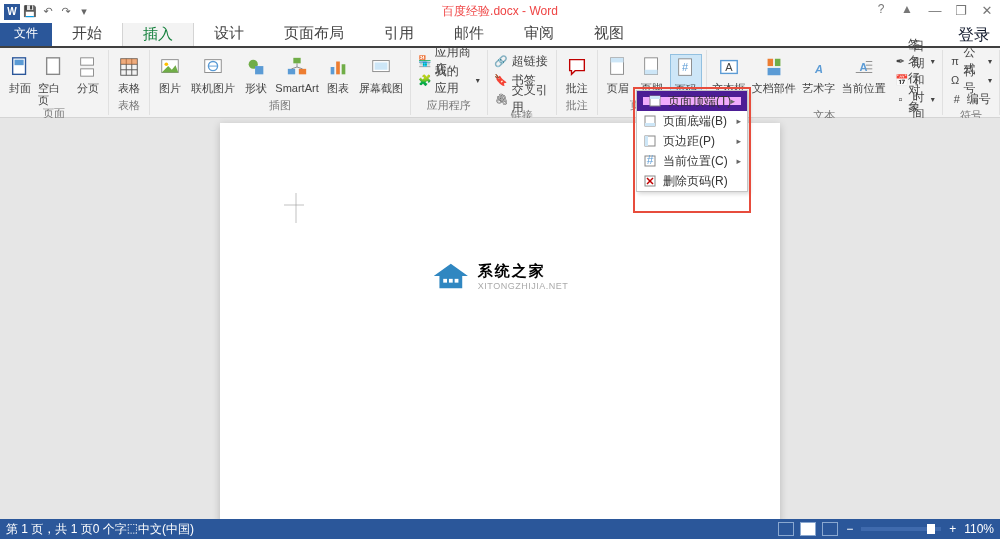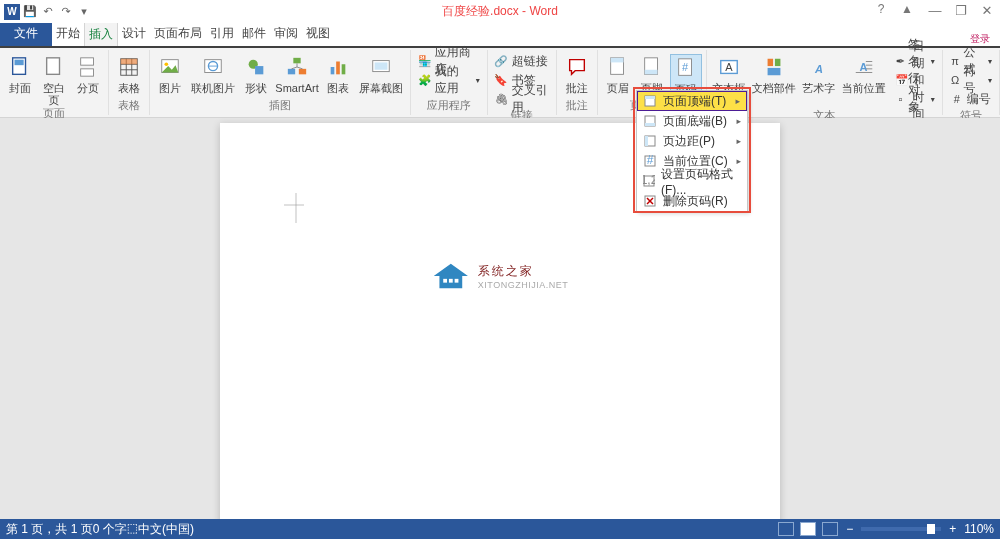--- a/index.html
+++ b/index.html
@@ -7,50 +7,50 @@
 .titlebar{height:23px;background:#fff;display:flex;align-items:center;color:#444;position:relative}
 .qat{display:flex;align-items:center;gap:2px;padding-left:4px}
 .qat-icon{width:16px;height:16px;display:flex;align-items:center;justify-content:center;color:#666;font-size:11px}
 .app-icon{width:16px;height:16px;background:#2b579a;display:flex;align-items:center;justify-content:center;color:#fff;font-size:10px;font-weight:bold}
 .title-center{position:absolute;left:50%;transform:translateX(-50%);color:#ef4444;font-size:12px}
 .win-controls{position:absolute;right:2px;top:0;display:flex;gap:4px}
 .win-btn{width:22px;height:20px;display:flex;align-items:center;justify-content:center;color:#777;font-size:13px}
 .help-btn{width:18px;height:18px;display:flex;align-items:center;justify-content:center;color:#777;margin-right:4px}
 .tabbar{height:25px;background:#fff;display:flex;align-items:flex-end;border-bottom:2px solid #404040}
 .file-tab{height:25px;padding:0 14px;background:#2b579a;color:#fff;display:flex;align-items:center;font-size:12px}
-.tab{height:25px;padding:0 4px;display:flex;align-items:center;color:#444;font-size:12px}
+.tab{height:25px;padding:0 20px;display:flex;align-items:center;color:#444;font-size:15px}
 .tab.active{background:#f3f3f3;border:1px solid #d4d4d4;border-bottom:none;color:#15803d}
-.login-text{position:absolute;right:10px;color:#be185d;font-size:10px}
+.login-text{position:absolute;right:10px;color:#0f172a;font-size:16px}
 .ribbon{height:70px;background:#f3f3f3;border-bottom:1px solid #d4d4d4;display:flex;padding:2px 0}
 .rgroup{display:flex;flex-direction:column;align-items:center;border-right:1px solid #e0e0e0;padding:0 4px;justify-content:space-between}
 .rgroup-buttons{display:flex;gap:2px;padding-top:4px}
 .big-btn{width:32px;display:flex;flex-direction:column;align-items:center;gap:2px}
 .big-btn.w36{width:36px}
 .big-btn.w46{width:46px}
 .big-btn.w50{width:50px}
 .big-icon{width:24px;height:26px;display:flex;align-items:center;justify-content:center}
 .big-icon svg{width:22px;height:22px}
-.btn-label{font-size:11px;color:#444;text-align:center;line-height:1.1}
+.btn-label{font-size:11px;color:#444;text-align:left;line-height:1.1}
 .rgroup-label{font-size:11px;color:#777;padding-bottom:2px}
 .vstack{display:flex;flex-direction:column;gap:1px;padding-top:2px}
 .small-btn{height:18px;display:flex;align-items:center;gap:3px;padding:0 3px;font-size:11px;color:#444}
 .small-btn .sicon{width:14px;height:14px;display:flex;align-items:center;justify-content:center;font-size:11px}
 .active-btn{background:#cde6f7;border:1px solid #92c0e0}
 .dropdown-menu{position:absolute;top:90px;left:636px;width:112px;background:#fff;border:1px solid #c6c6c6;box-shadow:2px 2px 4px rgba(0,0,0,0.15);z-index:100}
 .red-box{position:absolute;top:87px;left:633px;width:118px;height:126px;border:2px solid #e74c3c;z-index:101;pointer-events:none}
 .menu-item{height:20px;display:flex;align-items:center;gap:6px;padding:0 6px;font-size:11px;color:#333;position:relative}
-.menu-item.hover{background:#fde047;border:1px solid #4c1d95;padding:0 5px}
+.menu-item.hover{background:#f0abfc;border:6px solid #4c1d95;padding:0 5px}
 .menu-item .arrow{position:absolute;right:6px;font-size:9px;color:#666}
 .menu-icon{width:14px;height:14px;display:flex;align-items:center;justify-content:center}
 .document-area{position:absolute;top:118px;left:0;right:0;bottom:20px;background:#e6e6e6;display:flex;justify-content:center;overflow:hidden}
 .page{width:560px;min-height:720px;background:#fff;box-shadow:0 2px 8px rgba(0,0,0,0.2);margin-top:5px;position:relative}
 .watermark{position:absolute;top:138px;left:50%;transform:translateX(-50%);display:flex;align-items:center;gap:8px}
 .wm-logo{width:38px;height:30px}
 .wm-text{display:flex;flex-direction:column}
-.wm-title{font-size:12px;font-weight:normal;color:#7f1d1d;letter-spacing:2px}
+.wm-title{font-size:15px;font-weight:bold;color:#000000;letter-spacing:2px}
 .wm-sub{font-size:9px;color:#aaa;letter-spacing:0.5px}
 .cursor-mark{position:absolute;top:70px;left:64px;width:20px;height:30px}
 .statusbar{position:absolute;bottom:0;left:0;right:0;height:20px;background:#2b579a;color:#fff;display:flex;align-items:center;font-size:11px;padding:0 6px}
 .status-left{display:flex;gap:0}
 .status-right{position:absolute;right:6px;display:flex;align-items:center;gap:8px}
 .zoom-track{width:80px;height:4px;background:#3f6aad;position:relative}
 .zoom-thumb{width:8px;height:10px;background:#fff;position:absolute;top:-3px;right:6px}
 .view-icons{display:flex;gap:6px}
 .view-icon{width:16px;height:14px;border:1px solid #8aa8d0}
 </style>
@@ -411,29 +411,20 @@
           <text x="6" y="9" font-size="7" text-anchor="middle" fill="#5b9bd5">#</text>
         </svg>
       </span>
     <span>当前位置(C)</span>
       <span class="arrow">▸</span>
   </div>
   <div class="menu-item">
     <span class="menu-icon">
         <svg width="12" height="12" viewBox="0 0 12 12">
           <rect x="1" y="1" width="10" height="10" fill="#fff" stroke="#888"></rect>
-          <text x="6" y="9" font-size="6" text-anchor="middle" fill="#888">1,2</text>
-        </svg>
-      </span>
-    <span>设置页码格式(F)...</span>
-  </div>
-  <div class="menu-item">
-    <span class="menu-icon">
-        <svg width="12" height="12" viewBox="0 0 12 12">
-          <rect x="1" y="1" width="10" height="10" fill="#fff" stroke="#888"></rect>
           <line x1="3" y1="3" x2="9" y2="9" stroke="#c00000" stroke-width="1.5"></line>
           <line x1="9" y1="3" x2="3" y2="9" stroke="#c00000" stroke-width="1.5"></line>
         </svg>
       </span>
     <span>删除页码(R)</span>
   </div>
 </div>
 <div class="red-box"></div>
 
 <div class="document-area">

